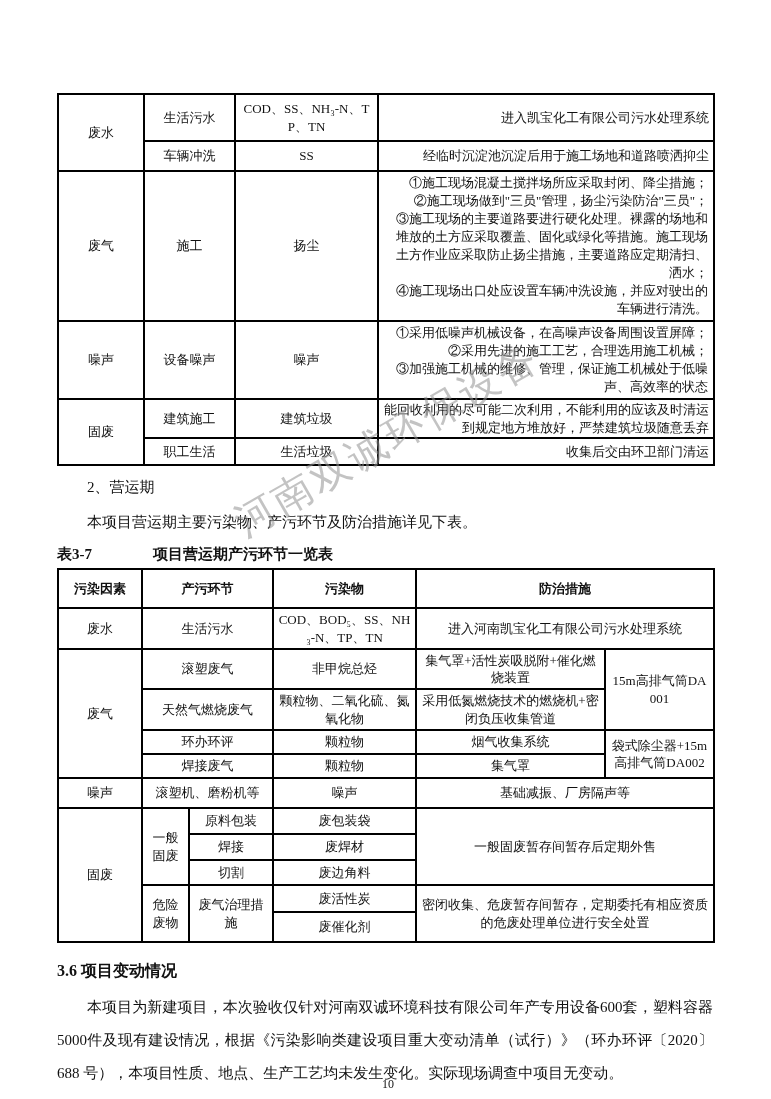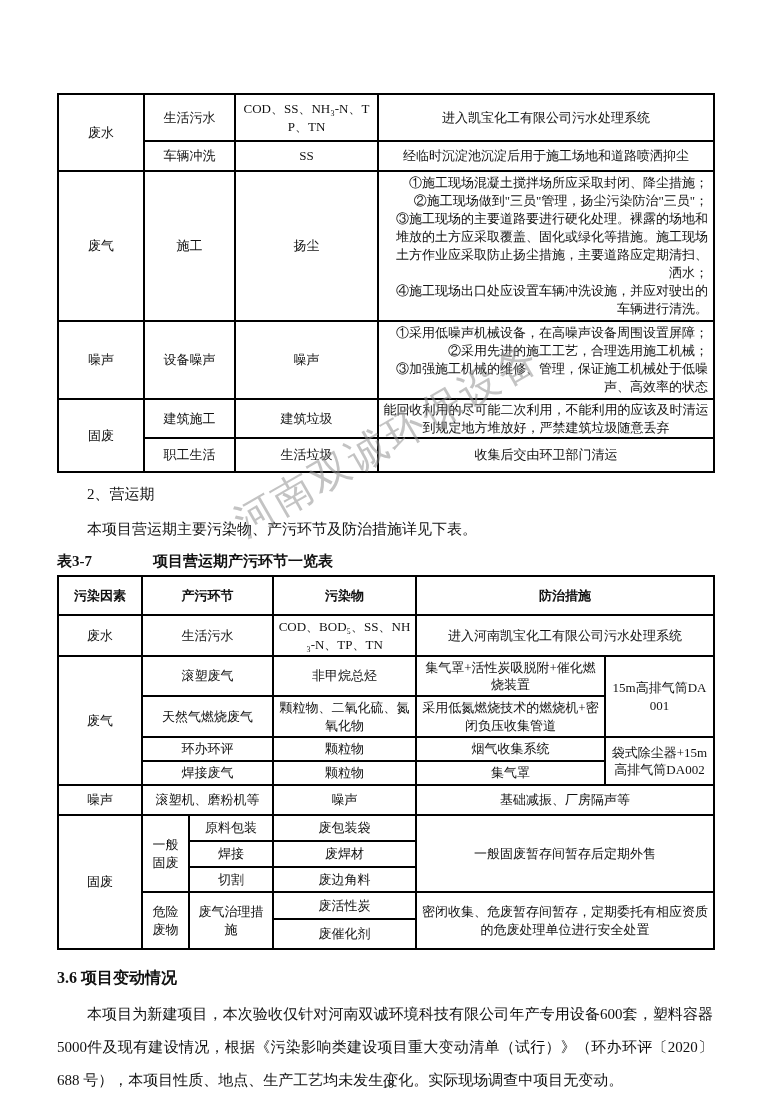--- a/index.html
+++ b/index.html
@@ -17,21 +17,21 @@
   td{
     border:2px solid #000;
     font-size:13px;
     line-height:1.35;
     padding:1px 4px;
     text-align:center;
     vertical-align:middle;
     overflow:hidden;
     word-break:break-all;
   }
-  td.left{text-align:center;}
+  td.left{text-align:right;}
   td.list{
     text-align:right;
     white-space:pre-line;
     line-height:18px;
     padding:2px 5px;
   }
   .h-run{font-size:15px;margin:9px 0 0 0;text-indent:2em;line-height:24px;}
   .para-lead{font-size:15px;margin:11px 0 0 0;text-indent:2em;line-height:24px;}
   .tbl-caption{font-size:15px;font-weight:bold;margin:9px 0 3px 0;line-height:22px;}
   .tbl-caption .label{display:inline-block;min-width:96px;}
@@ -108,21 +108,21 @@
         <td class="list">①采用低噪声机械设备，在高噪声设备周围设置屏障；
 ②采用先进的施工工艺，合理选用施工机械；
 ③加强施工机械的维修、管理，保证施工机械处于低噪声、高效率的状态</td>
       </tr>
       <tr style="height:37px">
         <td rowspan="2">固废</td>
         <td>建筑施工</td>
         <td>建筑垃圾</td>
         <td class="left">能回收利用的尽可能二次利用，不能利用的应该及时清运到规定地方堆放好，严禁建筑垃圾随意丢弃</td>
       </tr>
-      <tr style="height:34px">
+      <tr style="height:27px">
         <td>职工生活</td>
         <td>生活垃圾</td>
         <td class="left">收集后交由环卫部门清运</td>
       </tr>
     </tbody>
       </table>
 
     <p class="h-run">2、营运期</p>
     <p class="para-lead">本项目营运期主要污染物、产污环节及防治措施详见下表。</p>
 

